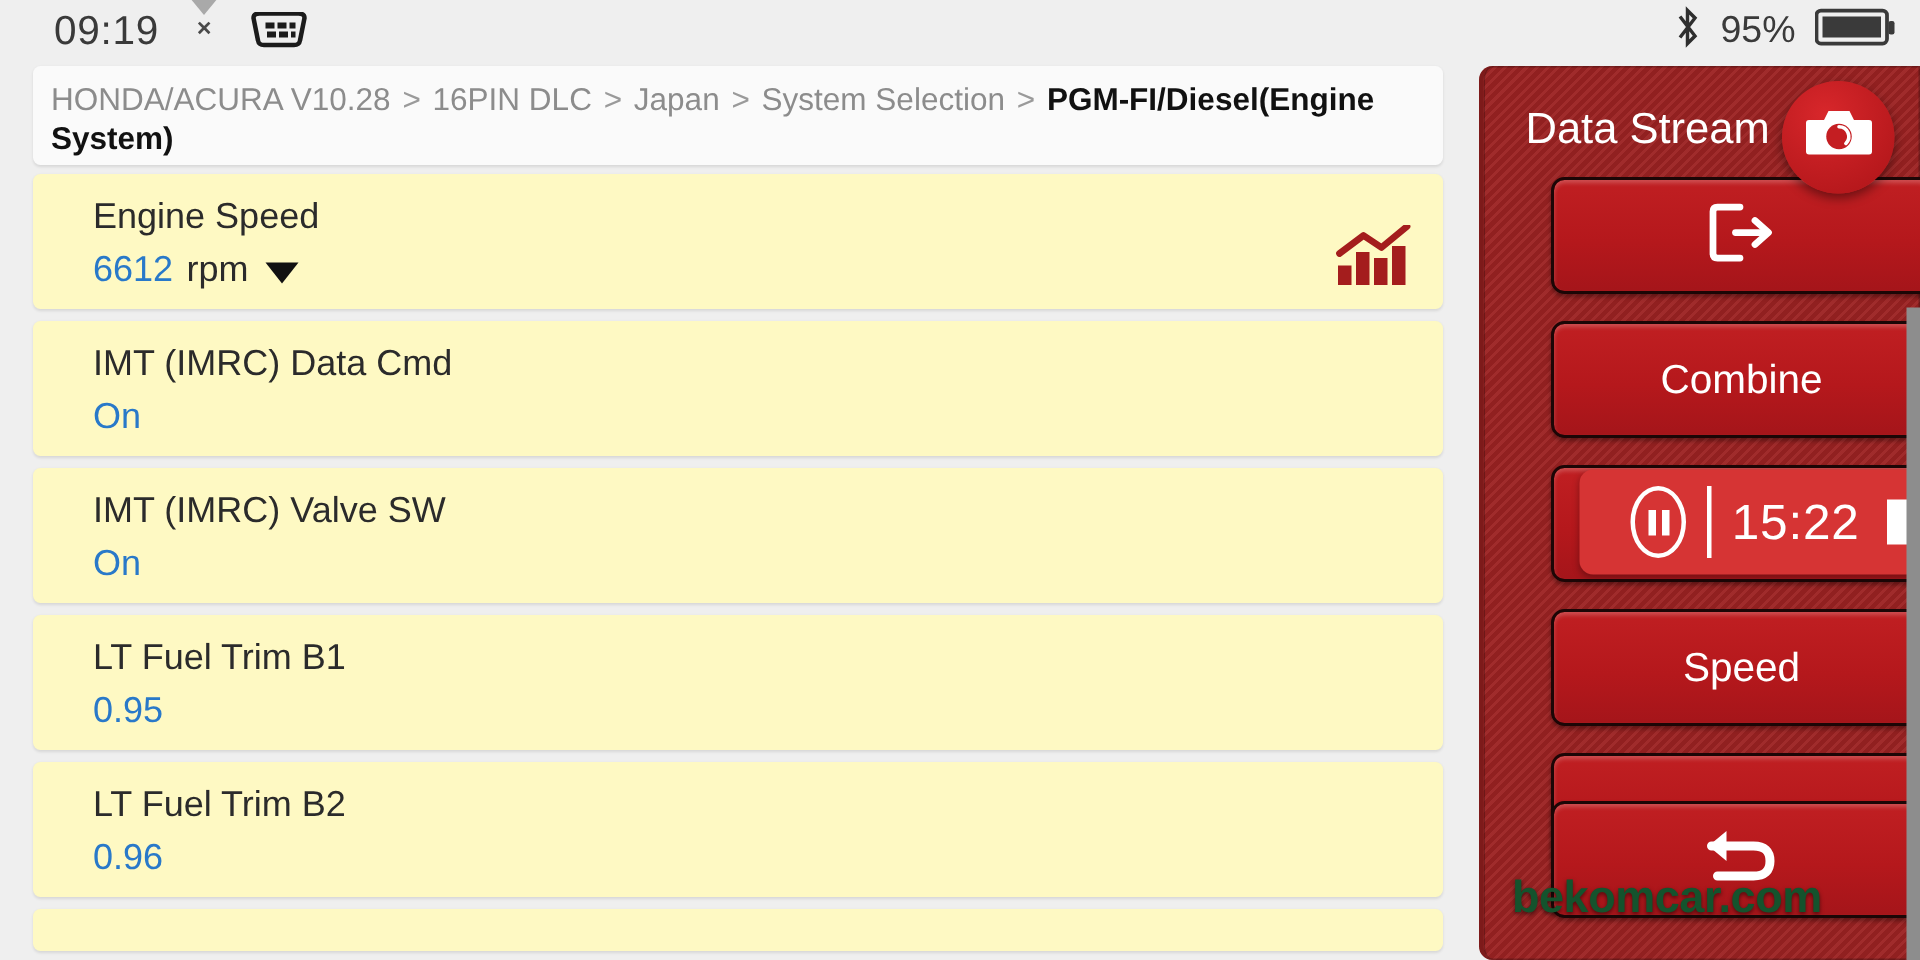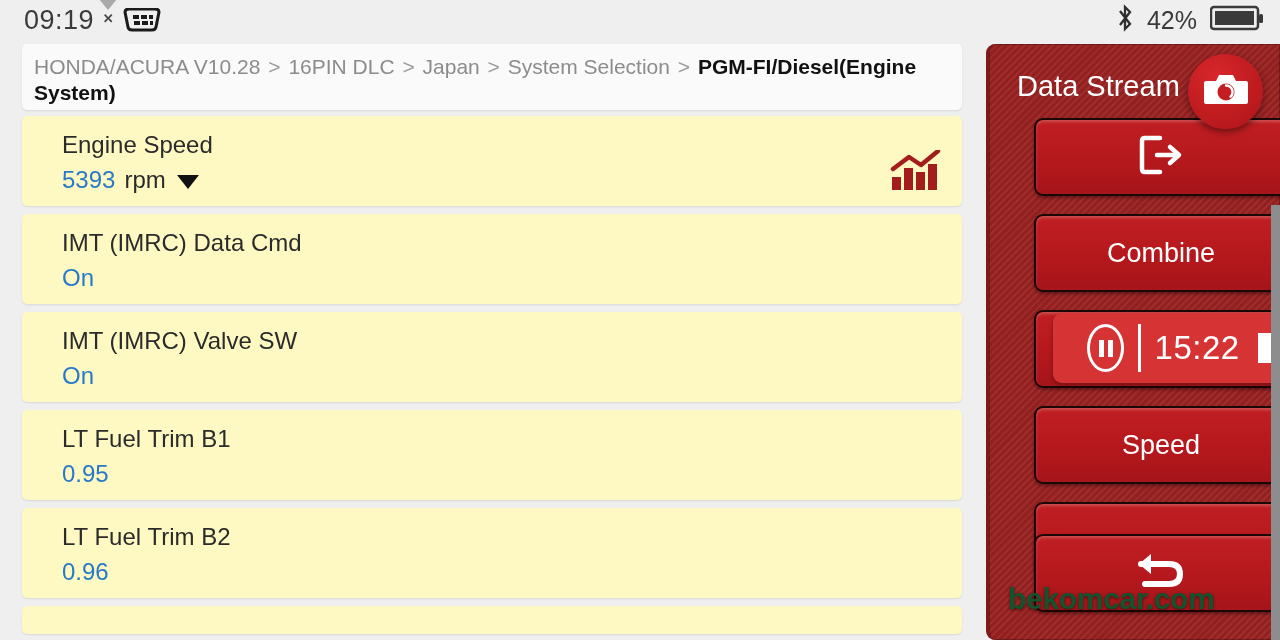--- a/index.html
+++ b/index.html
@@ -9,21 +9,21 @@
     font-family: "Liberation Sans", sans-serif;
     overflow: hidden;
   }
   #app { position: relative; width: 1280px; height: 640px; background: #efefef; }
 
   
   .statusbar {
     position: absolute; left: 0; top: 0; width: 1280px; height: 40px;
     background: #efefef;
   }
-  .sb-left { position: absolute; left: 24px; top: 0; height: 40px; display: flex; align-items: center; gap: 0; }
+  .sb-left { position: absolute; left: 36px; top: 0; height: 40px; display: flex; align-items: center; gap: 16px; }
   .sb-time { font-size: 27px; color: #3a3a3a; letter-spacing: 0.5px; }
   .sb-right { position: absolute; right: 16px; top: 0; height: 40px; display: flex; align-items: center; gap: 13px; }
   .sb-batt-text { font-size: 25px; color: #3a3a3a; }
 
   
   .ico-wifi-off { position: relative; width: 28px; height: 20px; }
   .ico-wifi-off .tri {
     width: 0; height: 0;
     border-left: 14px solid transparent; border-right: 14px solid transparent;
     border-top: 17px solid #a9a9a9;
@@ -154,21 +154,21 @@
           <rect x="28" y="13" width="3" height="4" fill="#1b1b1b"></rect>
         </svg>
       </span>
     </div>
     <div class="sb-right">
       <span>
         <svg width="18" height="28" viewBox="0 0 18 28">
           <path d="M4 7 L14 20 L9 25 L9 3 L14 8 L4 21" fill="none" stroke="#2e2e2e" stroke-width="2.3" stroke-linejoin="miter" stroke-linecap="butt"></path>
         </svg>
       </span>
-      <span class="sb-batt-text">42%</span>
+      <span class="sb-batt-text">95%</span>
       <span>
         <svg width="54" height="28" viewBox="0 0 54 28">
           <rect x="1" y="3" width="47" height="22" rx="3" ry="3" fill="none" stroke="#3a3a3a" stroke-width="2.5"></rect>
           <rect x="5" y="7" width="39" height="14" fill="#3a3a3a"></rect>
           <rect x="49" y="10" width="4" height="9" rx="1.5" fill="#3a3a3a"></rect>
         </svg>
       </span>
     </div>
   </div>
 
@@ -184,21 +184,21 @@
       <span class="sep">&gt;</span>
       <span class="cur">PGM-FI/Diesel(Engine System)</span>
     </div>
   </div>
 
   <div class="rows">
 
     <div class="row">
       <div class="row-name">Engine Speed</div>
       <div class="row-valline">
-        <span class="row-val">5393</span>
+        <span class="row-val">6612</span>
         <span class="row-unit">rpm</span>
         <span class="caret-down"></span>
       </div>
       <span class="row-graph-ico">
         <svg width="52" height="42" viewBox="0 0 52 42">
           <rect x="2" y="27" width="9" height="13" fill="#a41d1d"></rect>
           <rect x="14" y="18" width="9" height="22" fill="#a41d1d"></rect>
           <rect x="26" y="22" width="9" height="18" fill="#a41d1d"></rect>
           <rect x="38" y="14" width="9" height="26" fill="#a41d1d"></rect>
           <path d="M3 19 L19 7 L31 15 L48 1" fill="none" stroke="#a41d1d" stroke-width="4.5" stroke-linejoin="round" stroke-linecap="round"></path>

